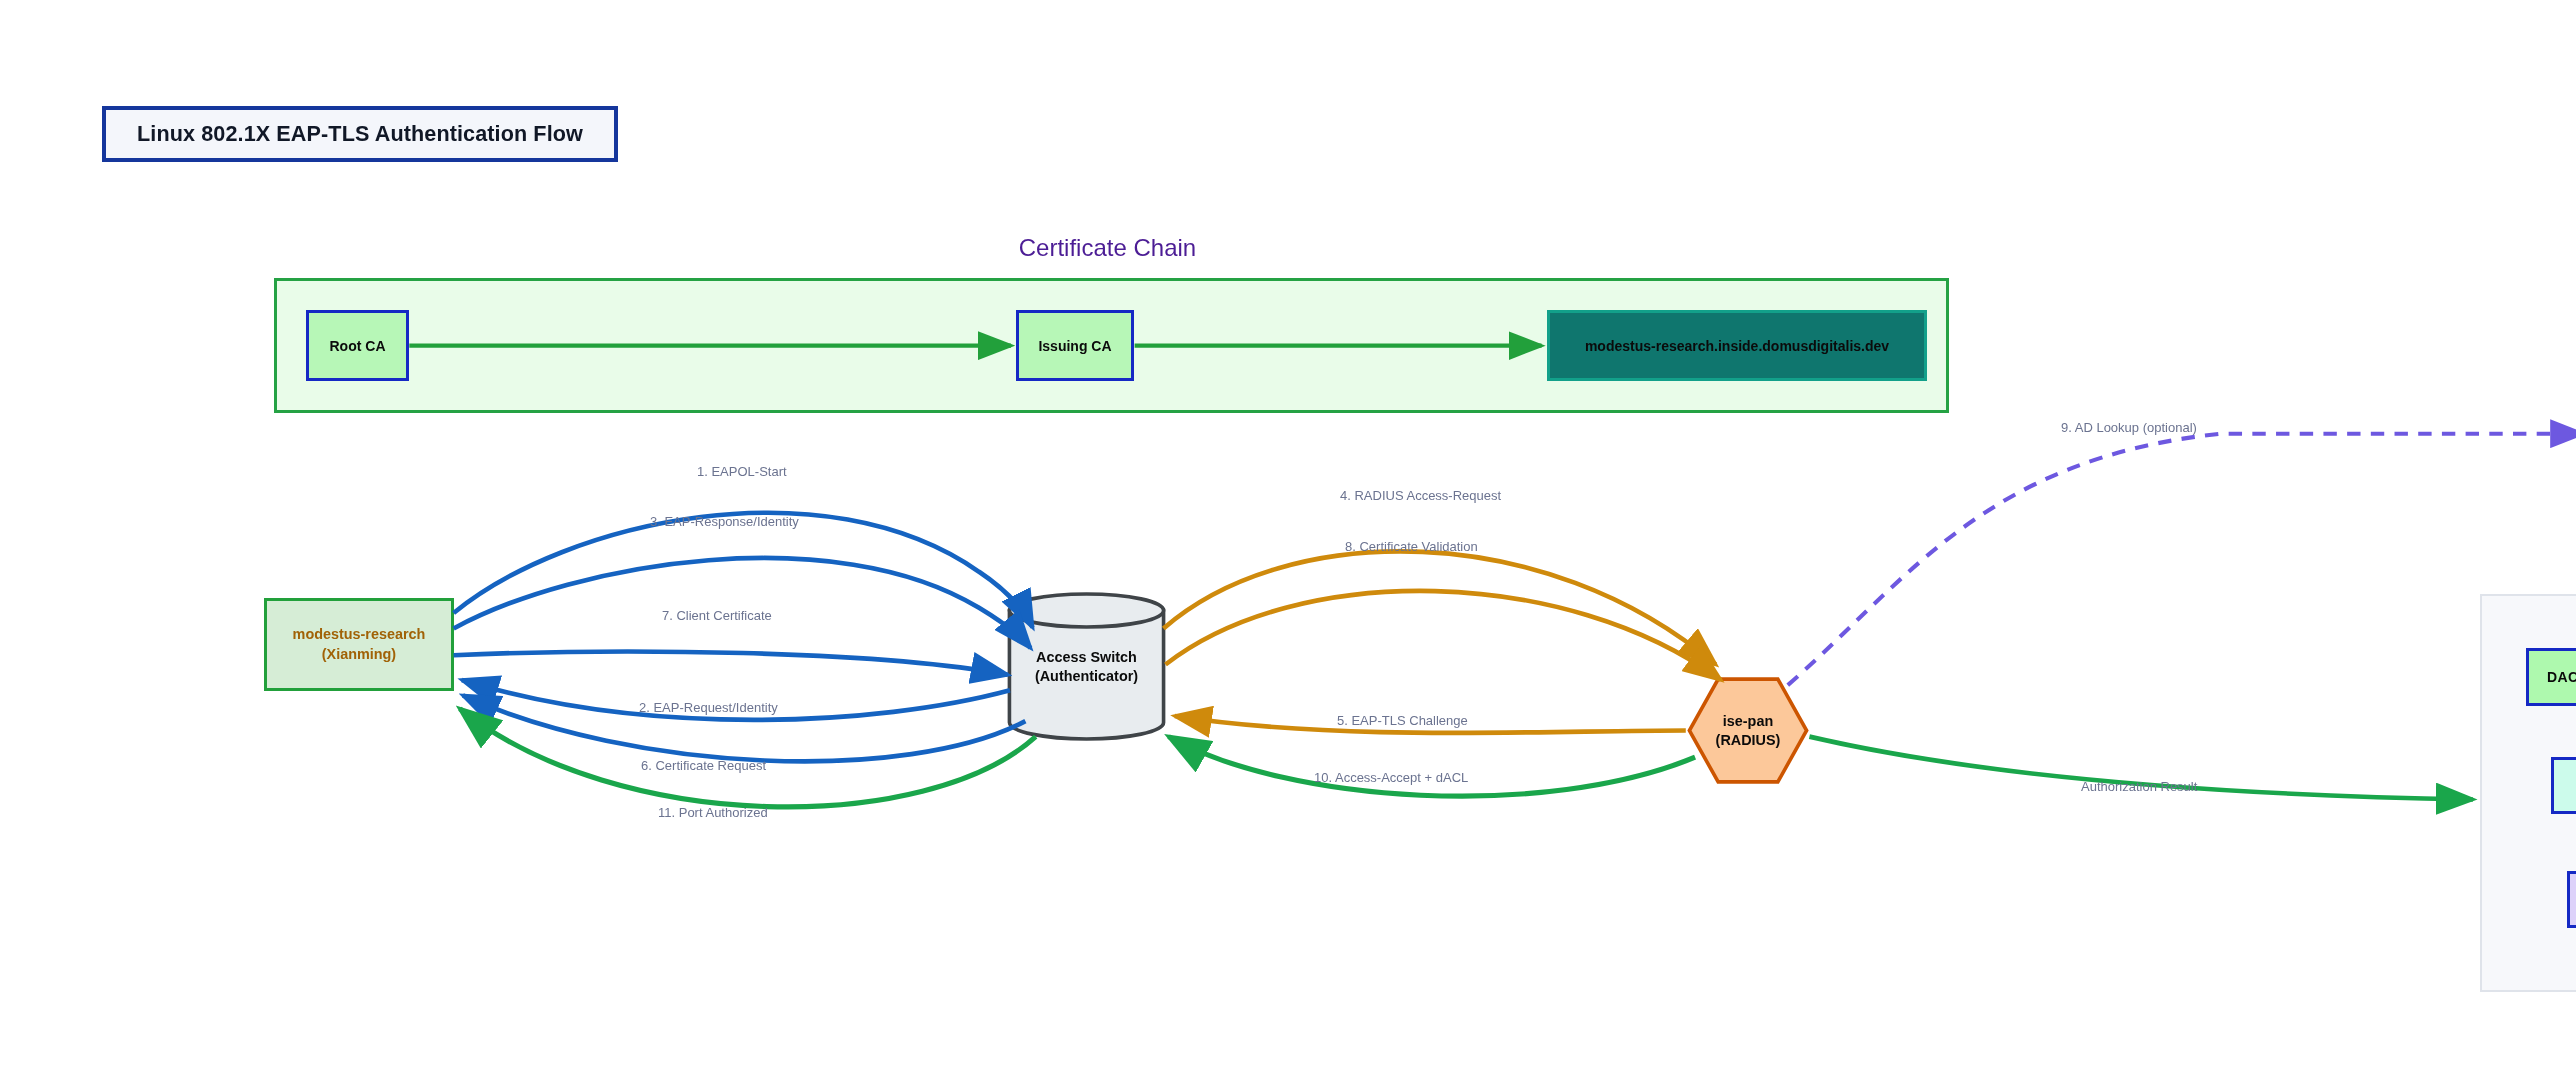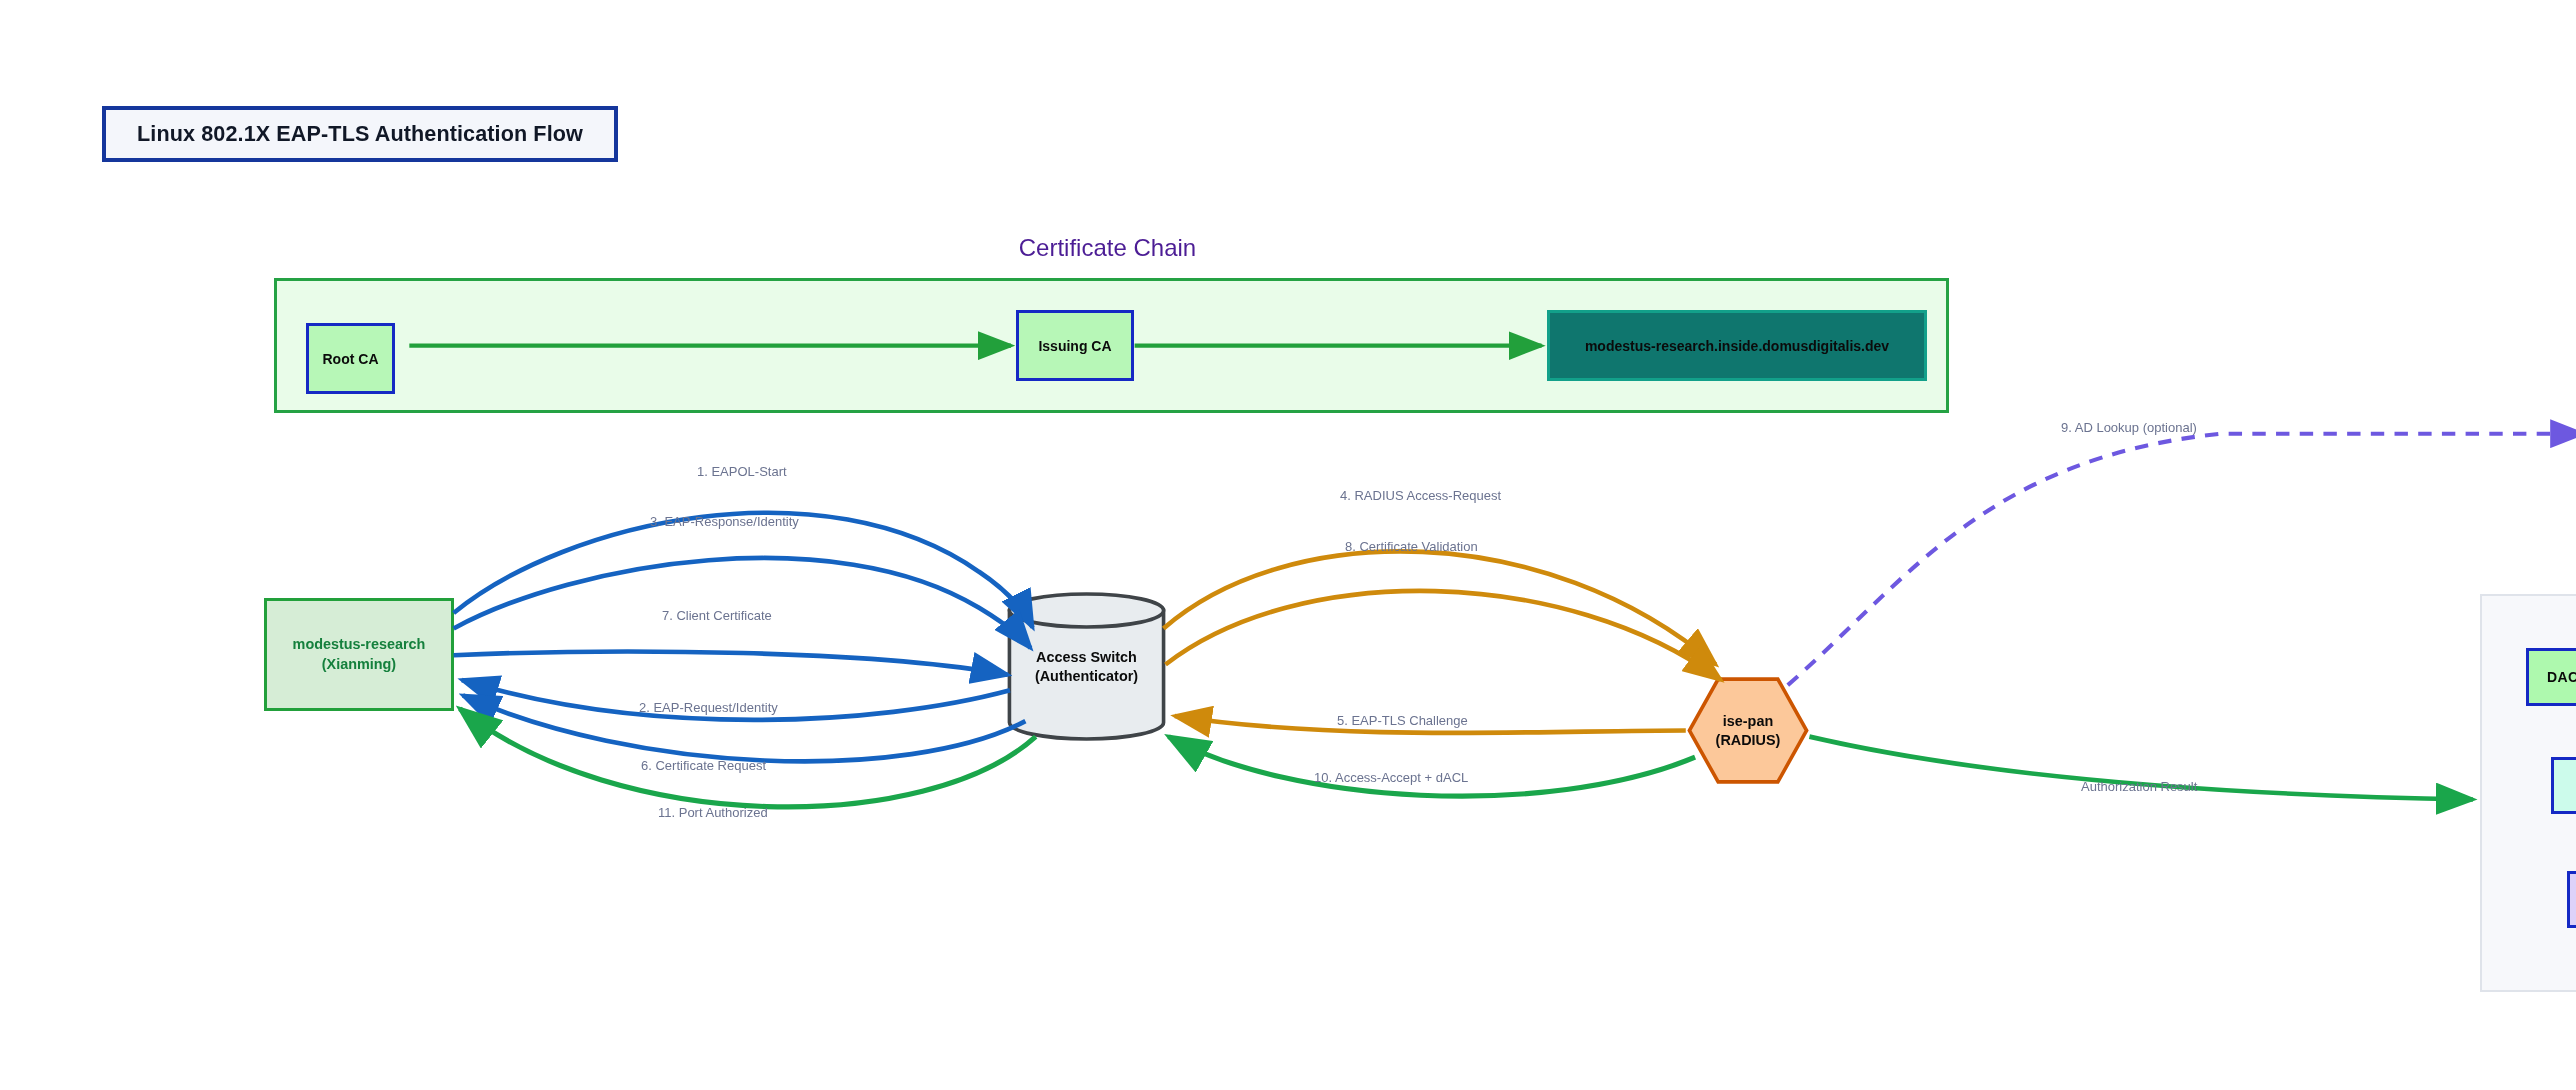--- a/index.html
+++ b/index.html
@@ -62,45 +62,45 @@
     border: 3.6px solid #1529c4;
     box-sizing: border-box;
     display: flex;
     align-items: center;
     justify-content: center;
     text-align: center;
     font-size: 14px;
     font-weight: bold;
     color: #0b0b0b;
   }
-  #node-root-ca   { left: 306px;  top: 310px; width: 89px; height: 71px; margin-top: 13px; }
+  #node-root-ca   { left: 306px;  top: 310px; width: 103px; height: 71px; }
   #node-issuing-ca{ left: 1016px; top: 310px; width: 118px; height: 71px; }
   #node-leaf-cert {
     left: 1547px; top: 310px; width: 380px; height: 71px;
     background: #0f766e;
     border: 3.6px solid #12a08a;
   }
 
   
   #node-client {
     position: absolute;
     left: 264px;
     top: 598px;
     width: 190px;
-    height: 113px;
+    height: 93px;
     background: #d6edd6;
     border: 3.6px solid #22a03b;
     box-sizing: border-box;
     display: flex;
     flex-direction: column;
     align-items: center;
     justify-content: center;
     font-size: 14.4px;
     font-weight: bold;
-    color: #15803d;
+    color: #a16207;
     line-height: 1.35;
   }
 
   #node-switch {
     position: absolute;
     left: 1006px;
     top: 592px;
     width: 161px;
     height: 149px;
   }

